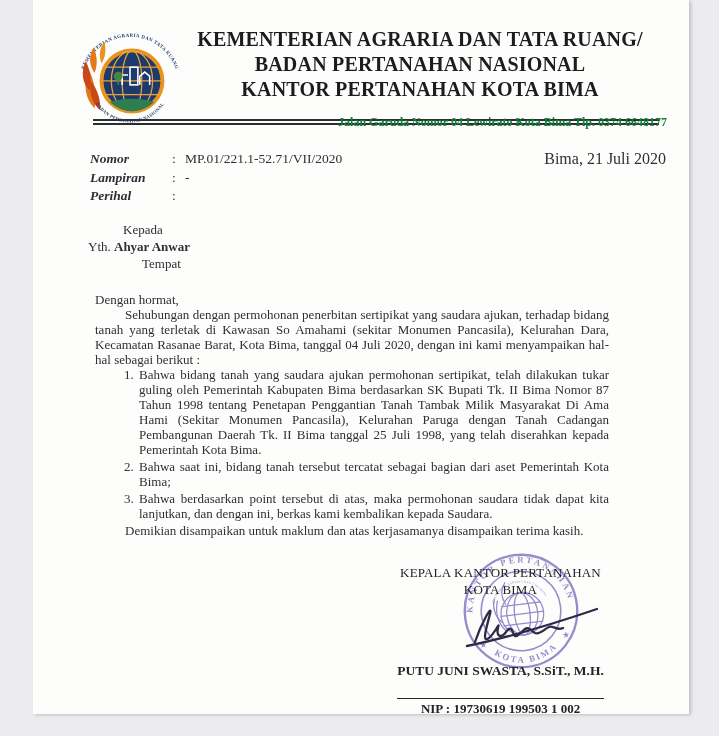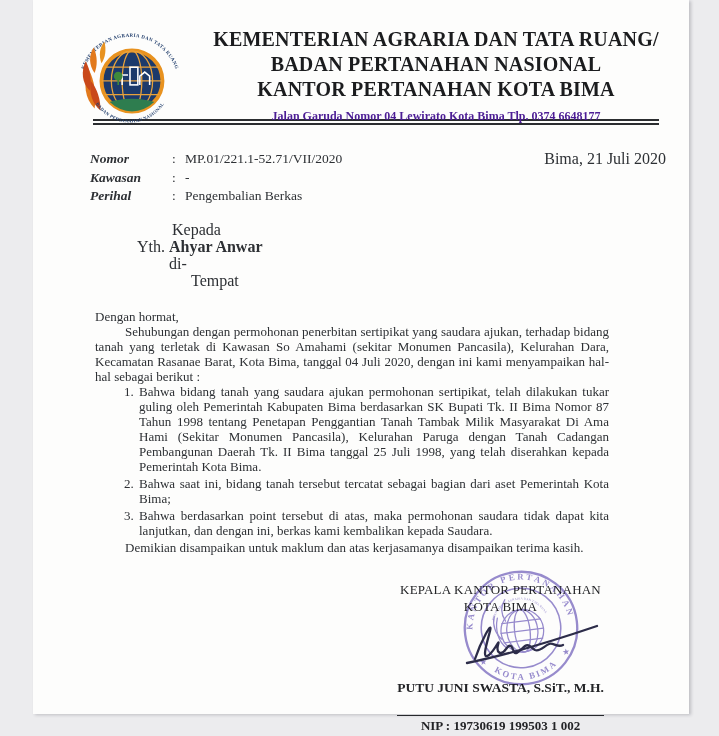--- a/index.html
+++ b/index.html
@@ -10,32 +10,32 @@
   }
   .scan{position:relative;width:719px;height:736px;background:#ececee;}
   .page{
     position:absolute;left:33px;top:0;width:656px;height:714px;
     background:#fdfdfc;color:#2d3034;
     box-shadow:2px 1px 3px rgba(60,60,70,.25);
   }
   
   .letterhead{position:relative;height:119px;}
   .logo{position:absolute;left:40px;top:22px;width:114px;height:114px;}
-  .lh-text{position:absolute;left:156px;top:27px;width:494px;text-align:center;color:#1b1c1e;}
+  .lh-text{position:absolute;left:140px;top:27px;width:494px;text-align:center;color:#1b1c1e;}
   .lh-line{font-size:20px;font-weight:bold;line-height:25px;white-space:nowrap;letter-spacing:.2px;}
-  .lh-address{font-size:12px;font-weight:bold;margin-top:7px;white-space:nowrap;color:#4c1d95;}
+  .lh-address{font-size:12px;font-weight:bold;margin-top:13px;white-space:nowrap;color:#15803d;text-align:right;}
   .rule{margin-left:60px;width:566px;height:2px;border-top:2.5px solid #2b2d30;border-bottom:2px solid #2b2d30;}
   
   .meta{position:relative;margin:25px 23px 0 57px;font-size:13.5px;line-height:18.5px;}
   .meta-row{display:flex;}
   .m-label{width:82px;font-weight:bold;font-style:italic;}
   .m-sep{width:13px;}
   .date{position:absolute;top:0;right:0;font-size:16px;}
   
-  .recipient{margin:15px 0 0 104px;font-size:16px;line-height:17px;}
+  .recipient{margin:15px 0 0 55px;font-size:13px;line-height:17px;}
   .r-kepada{padding-left:35px;}
   .r-di{padding-left:32px;}
   .r-tempat{padding-left:54px;}
   .r-name{font-weight:bold;}
   
   .letter-body{margin:20px 80px 0 62px;font-size:13px;line-height:15px;text-align:justify;}
   .salutation{margin:0;text-align:left;}
   .intro{margin:0;text-indent:30px;}
   ol.points{margin:0;padding:0 0 0 42px;list-style:decimal;}
   ol.points li{margin:0 0 2px 0;padding-left:2px;text-align:justify;}
@@ -111,38 +111,36 @@
     <div class="rule"></div>
 
     <div class="meta">
       <div class="date">Bima, 21 Juli 2020</div>
       <div class="meta-row">
         <span class="m-label">Nomor</span>
         <span class="m-sep">:</span>
         <span class="m-value">MP.01/221.1-52.71/VII/2020</span>
       </div>
       <div class="meta-row">
-        <span class="m-label">Kawasan</span>
+        <span class="m-label">Lampiran</span>
         <span class="m-sep">:</span>
         <span class="m-value">-</span>
       </div>
       <div class="meta-row">
         <span class="m-label">Perihal</span>
         <span class="m-sep">:</span>
-        <span class="m-value">Pengembalian Berkas</span>
       </div>
     </div>
 
     <div class="recipient">
       <div class="r-kepada">Kepada</div>
       <div>
         <span>Yth.</span>
         <span class="r-name">Ahyar Anwar</span>
       </div>
-      <div class="r-di">di-</div>
       <div class="r-tempat">Tempat</div>
     </div>
 
     <div class="letter-body">
       <p class="salutation">Dengan hormat,</p>
       <p class="intro">Sehubungan dengan permohonan penerbitan sertipikat yang saudara ajukan, terhadap bidang tanah yang terletak di Kawasan So Amahami (sekitar Monumen Pancasila), Kelurahan Dara, Kecamatan Rasanae Barat, Kota Bima, tanggal 04 Juli 2020, dengan ini kami menyampaikan hal-hal sebagai berikut :</p>
       <ol class="points">
         <li>Bahwa bidang tanah yang saudara ajukan permohonan sertipikat, telah dilakukan tukar guling oleh Pemerintah Kabupaten Bima berdasarkan SK Bupati Tk. II Bima Nomor 87 Tahun 1998 tentang Penetapan Penggantian Tanah Tambak Milik Masyarakat Di Ama Hami (Sekitar Monumen Pancasila), Kelurahan Paruga dengan Tanah Cadangan Pembangunan Daerah Tk. II Bima tanggal 25 Juli 1998, yang telah diserahkan kepada Pemerintah Kota Bima.</li>
         <li>Bahwa saat ini, bidang tanah tersebut tercatat sebagai bagian dari aset Pemerintah Kota Bima;</li>
         <li>Bahwa berdasarkan point tersebut di atas, maka permohonan saudara tidak dapat kita lanjutkan, dan dengan ini, berkas kami kembalikan kepada Saudara.</li>

